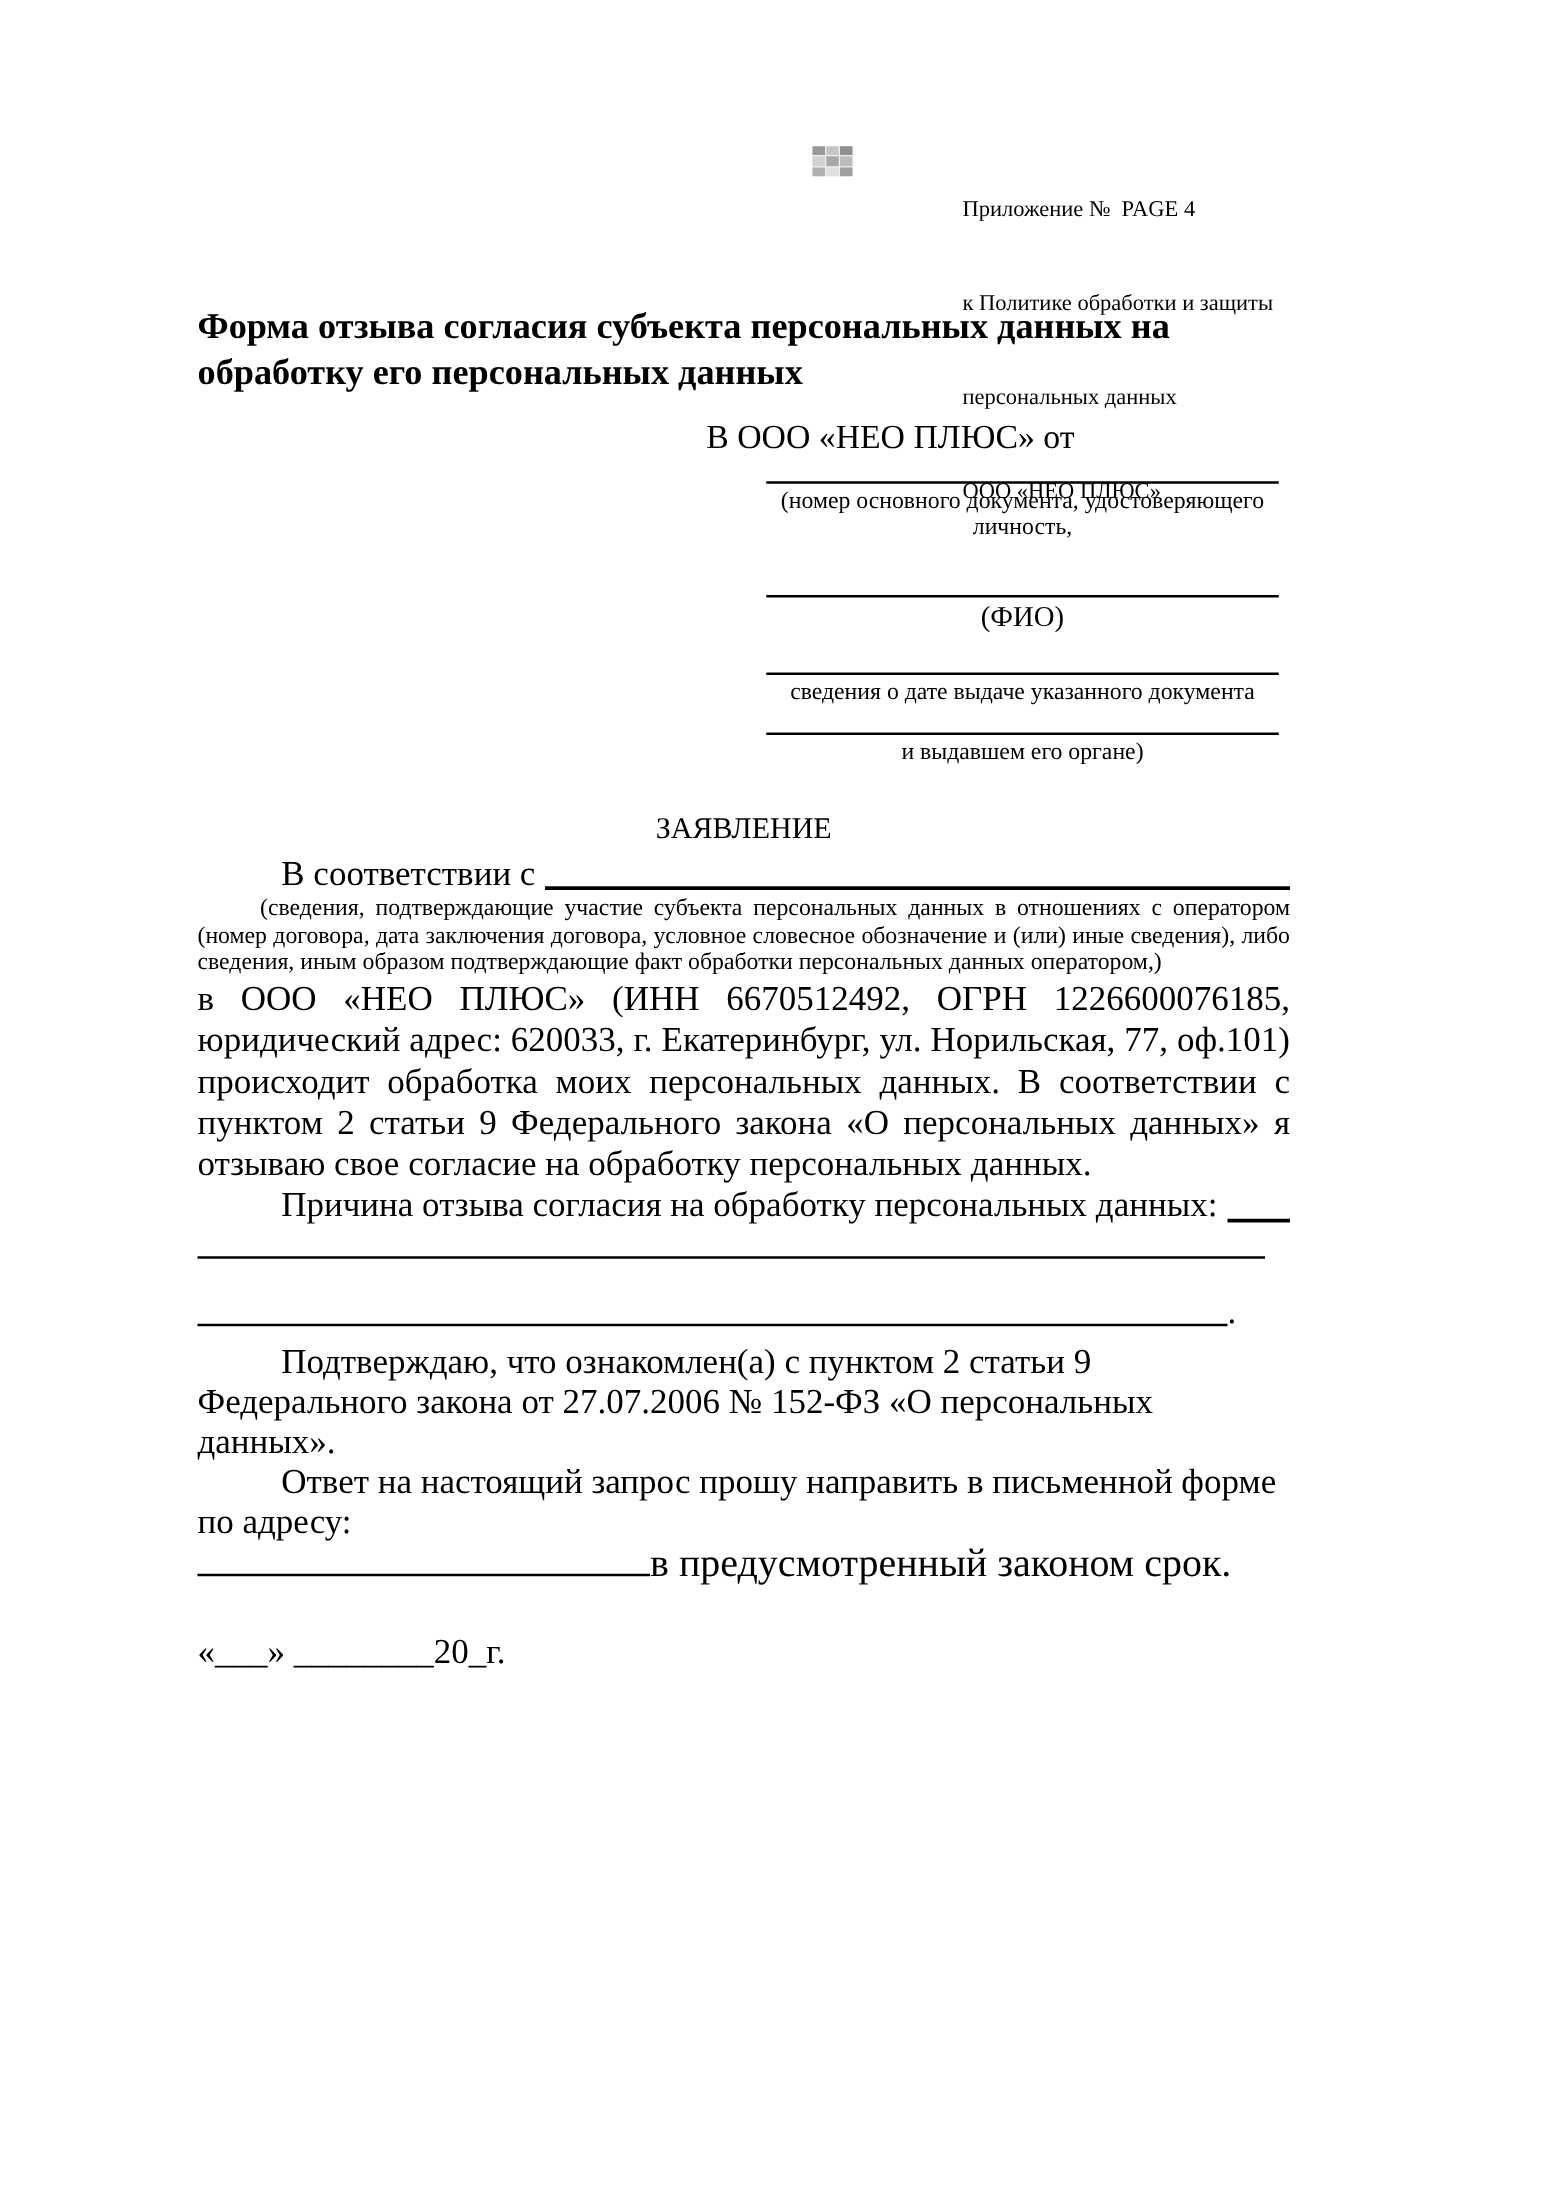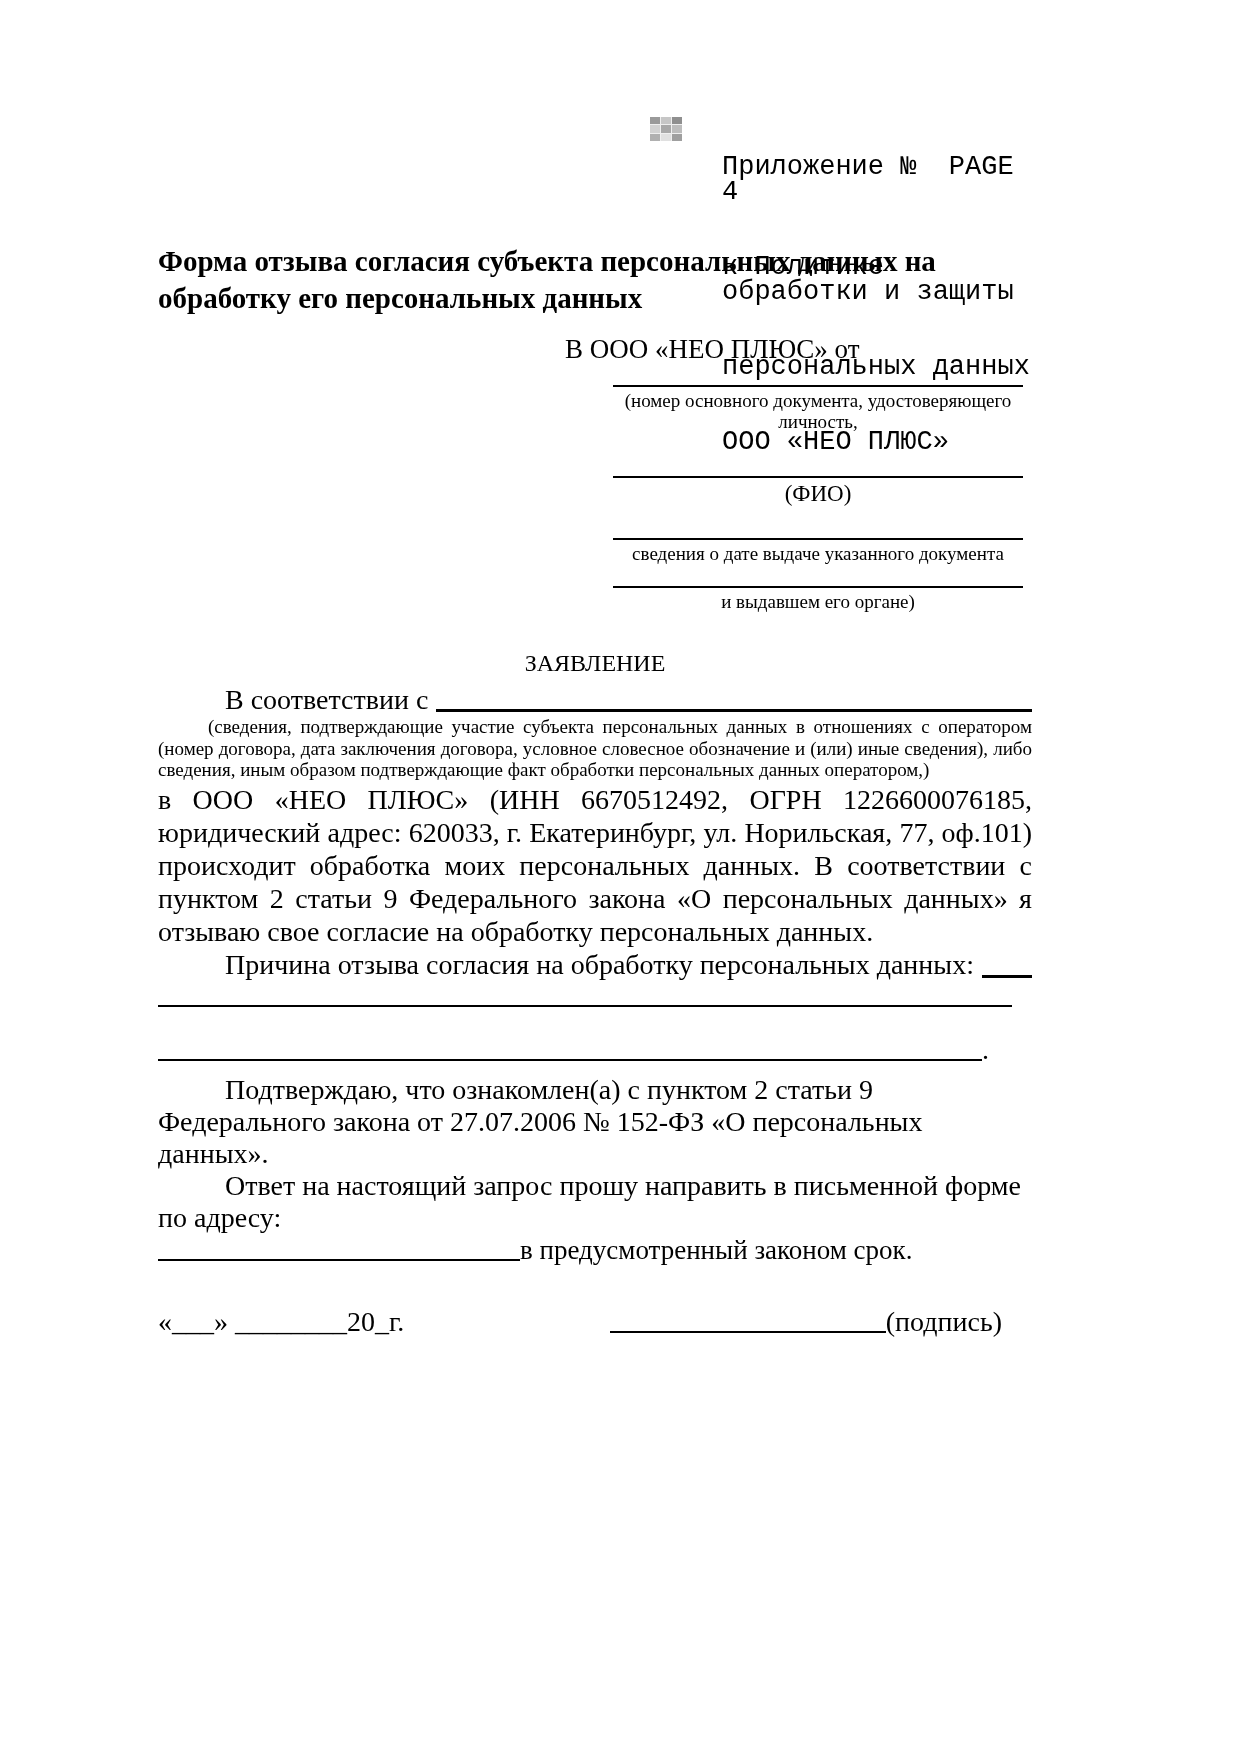--- a/index.html
+++ b/index.html
@@ -19,22 +19,22 @@
     position:absolute;left:492px;top:12px;
     width:32px;height:24px;
     display:grid;grid-template-columns:1fr 1fr 1fr;grid-template-rows:1fr 1fr 1fr;
     gap:1px;background:#efefef;
   }
   .doc-icon span{display:block;}
   .c1{background:#9a9a9a;}.c2{background:#c6c6c6;}.c3{background:#8f8f8f;}
   .c4{background:#d2d2d2;}.c5{background:#a8a8a8;}.c6{background:#bdbdbd;}
   .c7{background:#b0b0b0;}.c8{background:#e0e0e0;}.c9{background:#9f9f9f;}
   .header-text{
-    position:absolute;left:564px;top:0;
-    font-size:27px;line-height:25px;white-space:pre-wrap;font-family:Liberation Mono, monospace;
+    position:absolute;left:612px;top:0;
+    font-size:18px;line-height:25px;white-space:pre-wrap;
   }
   
   .title{
     margin:34px 0 0 0;
     font-size:29px;font-weight:bold;line-height:37px;
     max-width:872px;
   }
   
   .addressee{margin-top:16px;margin-left:407px;width:458px;font-size:27px;}
   .addr-to{line-height:32px;}
@@ -54,21 +54,21 @@
   }
   .body-par{margin:2px 0 0 0;font-size:28px;line-height:33px;text-align:justify;}
   .reason{display:flex;align-items:flex-end;font-size:28px;line-height:33px;}
   .reason .lead{padding-left:67px;white-space:nowrap;}
   
   .blank1{margin-top:24px;width:854px;border-bottom:2px solid #000;height:0;}
   .blank2{margin-top:27px;display:flex;align-items:flex-end;font-size:28px;}
   .blank2 .uline{width:824px;border-bottom:2px solid #000;height:0;margin-bottom:5px;}
   .confirm{margin:8px 0 0 0;font-size:28px;line-height:32px;text-indent:67px;text-align:left;}
   .reply1{margin:0;font-size:28px;line-height:32px;text-indent:67px;}
-  .reply2{display:flex;align-items:flex-end;font-size:27px;line-height:32px;}
+  .reply2{display:flex;align-items:flex-end;font-size:32px;line-height:32px;}
   .reply2 .uline{width:362px;border-bottom:2px solid #000;height:0;margin-bottom:5px;}
   
   .footer{margin-top:40px;display:flex;align-items:flex-end;font-size:28px;}
   .sig-group{margin-left:auto;margin-right:30px;display:flex;align-items:flex-end;}
   .sig-line{width:276px;border-bottom:2px solid #000;height:0;margin-bottom:5px;}
 </style>
 </head>
 <body>
 
 <div class="page">
@@ -146,19 +146,15 @@
 
   <p class="reply1">Ответ на настоящий запрос прошу направить в письменной форме по адресу:</p>
 
   <div class="reply2">
     <span class="uline"></span>
     <span>в предусмотренный законом срок.</span>
   </div>
 
   <div class="footer">
     <div>«___» ________20_г.</div>
-    <div class="sig-group">
-      <span class="sig-line"></span>
-      <span>(подпись)</span>
-    </div>
   </div>
 
 </div>
 
 </body></html>

